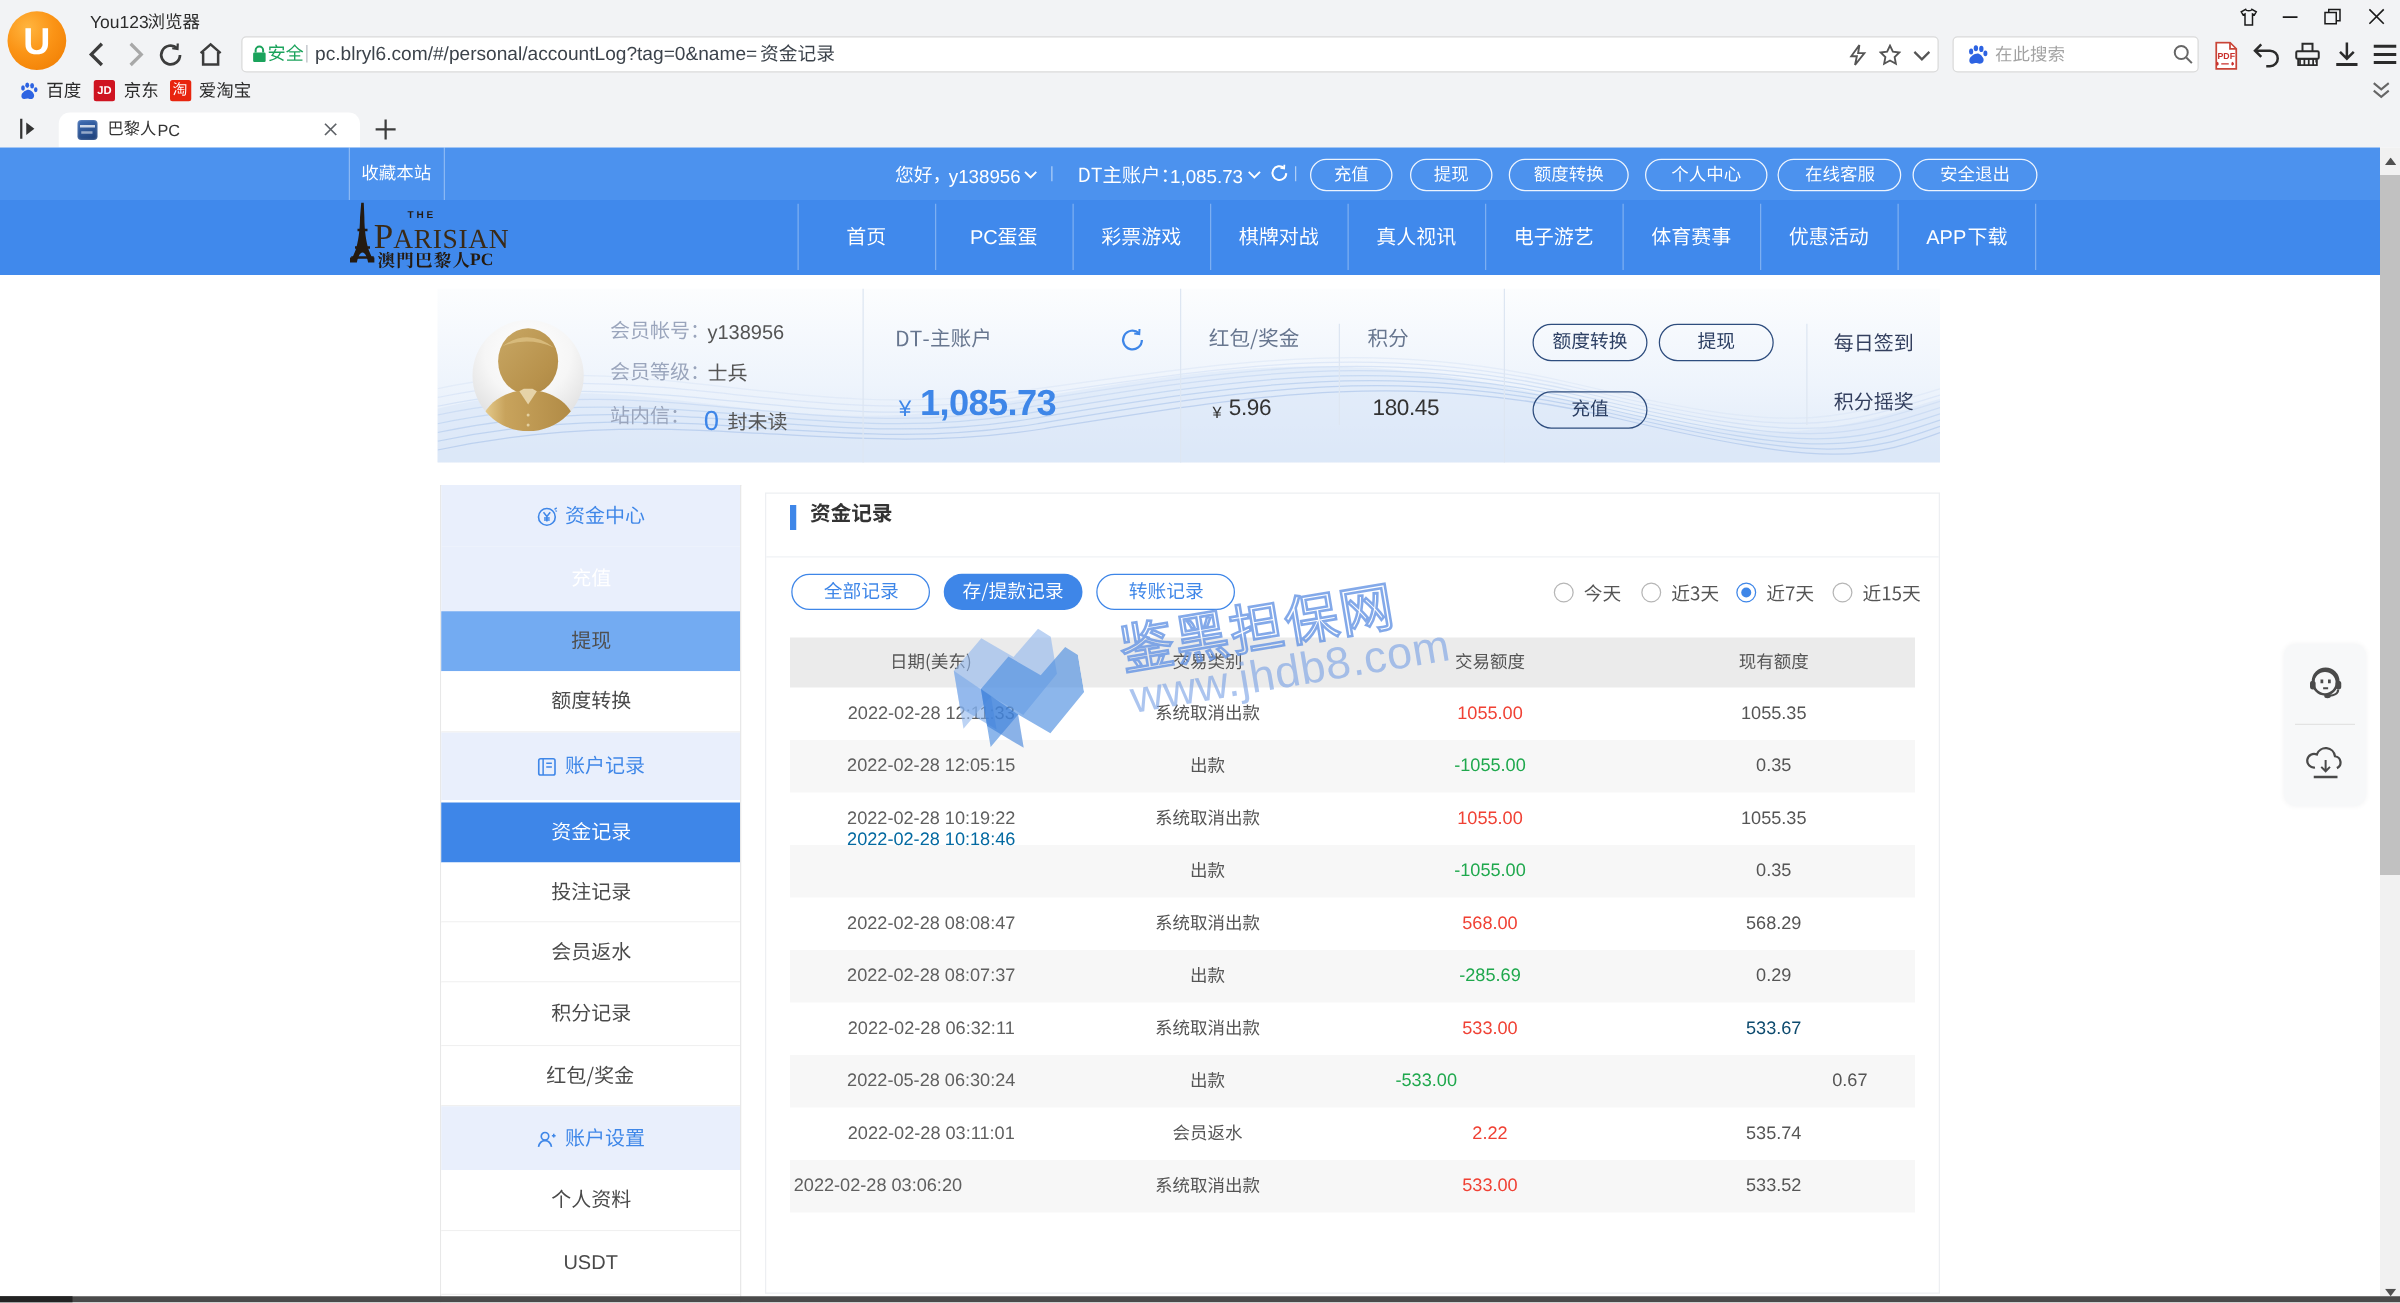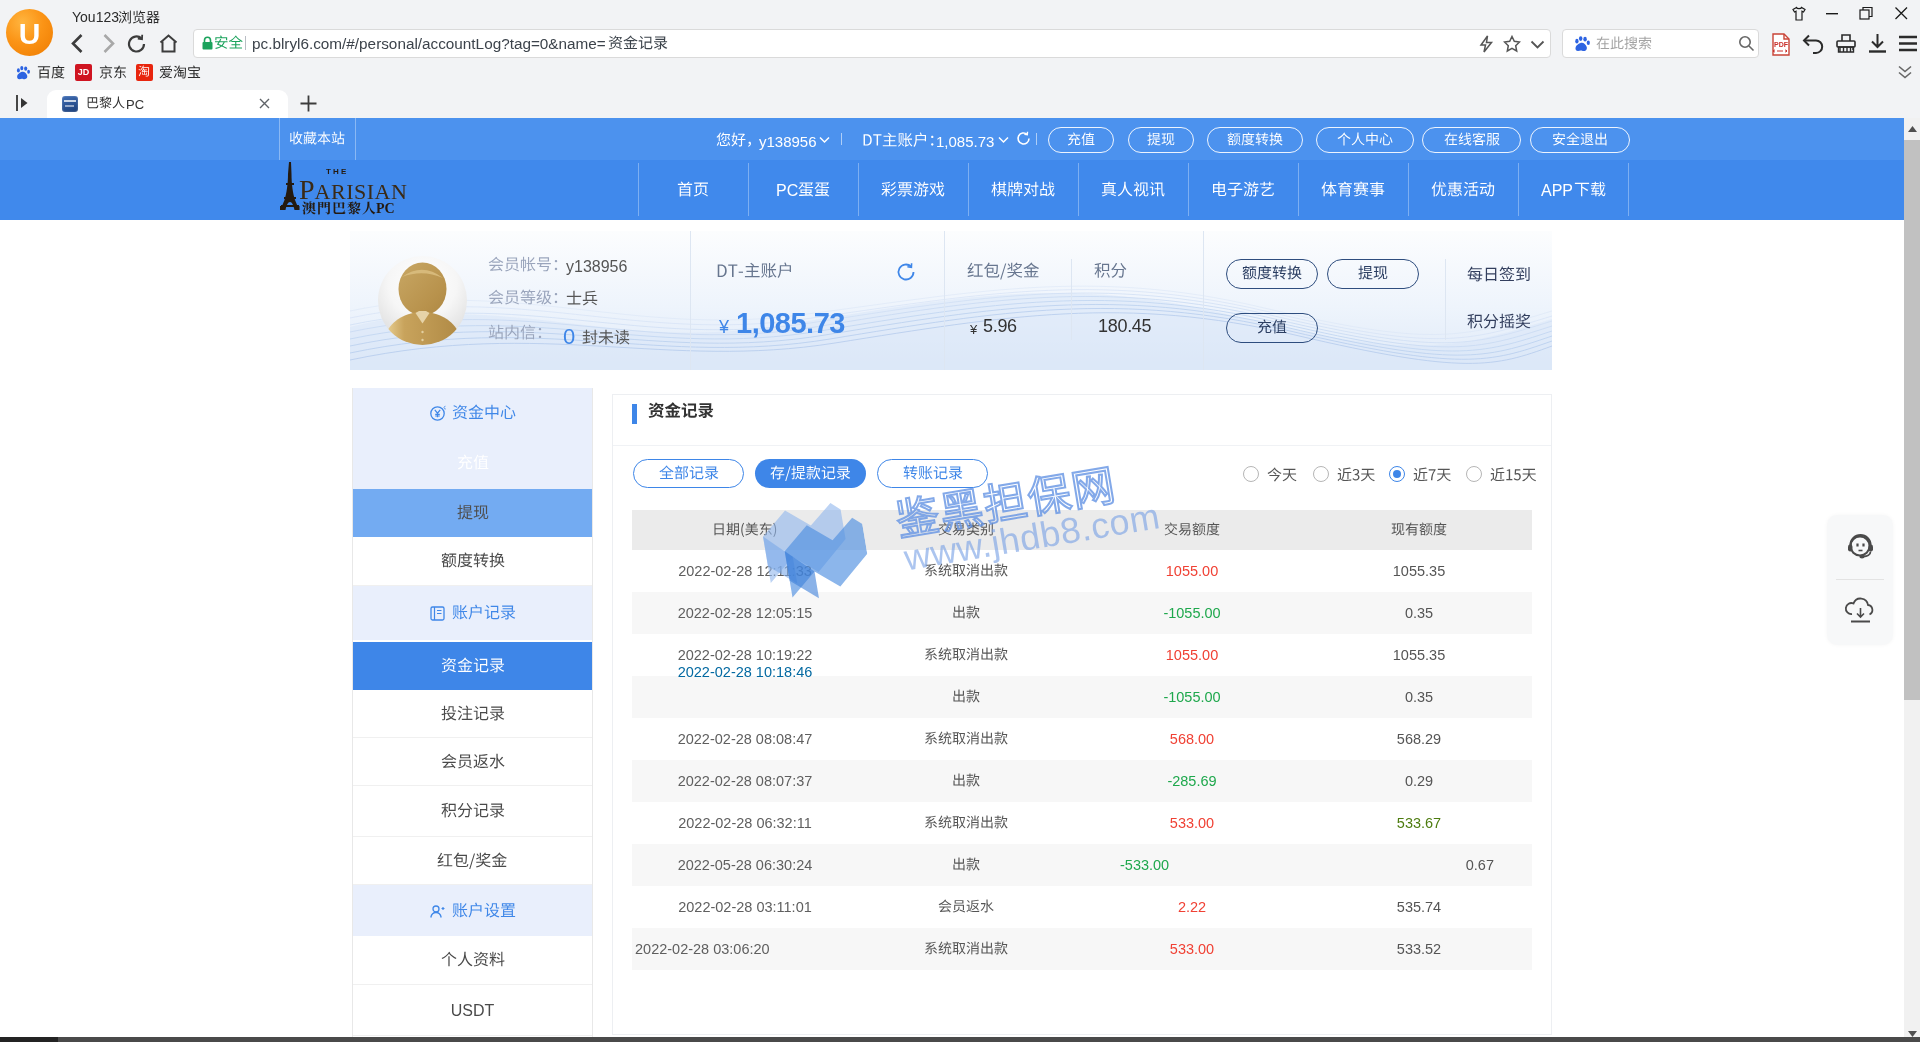--- a/index.html
+++ b/index.html
@@ -986,30 +986,30 @@
       <g fill="#555">
         <use href="#gr7cfb" transform="translate(0.0 12.3) scale(0.014 -0.014)"></use>
         <use href="#gr7edf" transform="translate(14.0 12.3) scale(0.014 -0.014)"></use>
         <use href="#gr53d6" transform="translate(28.0 12.3) scale(0.014 -0.014)"></use>
         <use href="#gr6d88" transform="translate(42.0 12.3) scale(0.014 -0.014)"></use>
         <use href="#gr51fa" transform="translate(56.0 12.3) scale(0.014 -0.014)"></use>
         <use href="#gr6b3e" transform="translate(70.0 12.3) scale(0.014 -0.014)"></use>
       </g>
     </svg></div>
 <div style="position:absolute;left:1117.0px;top:815px;width:150px;text-align:center;font:400 14.5px 'Liberation Sans',sans-serif;color:#f04134;white-space:nowrap">533.00</div>
-<div style="position:absolute;left:1344.0px;top:815px;width:150px;text-align:center;font:400 14.5px 'Liberation Sans',sans-serif;color:#4d7c0f;white-space:nowrap">533.67</div>
+<div style="position:absolute;left:1344.0px;top:815px;width:150px;text-align:center;font:400 14.5px 'Liberation Sans',sans-serif;color:#0c4a6e;white-space:nowrap">533.67</div>
 <div style="position:absolute;left:632px;top:844px;width:900px;height:42px;background:#f7f7f7"></div>
 <div style="position:absolute;left:635.0px;top:857px;width:220px;text-align:center;font:400 14.5px 'Liberation Sans',sans-serif;color:#5f5f5f;white-space:nowrap">2022-05-28 06:30:24</div>
 <div style="position:absolute;left:952.0px;top:857.0px;line-height:0"><svg class="zh " width="28" height="18" viewBox="0 0 28 18">
       <g fill="#555">
         <use href="#gr51fa" transform="translate(0.0 12.3) scale(0.014 -0.014)"></use>
         <use href="#gr6b3e" transform="translate(14.0 12.3) scale(0.014 -0.014)"></use>
       </g>
     </svg></div>
-<div style="position:absolute;left:1120px;top:857px;width:150px;text-align:left;font:400 14.5px 'Liberation Sans',sans-serif;color:#1fa84d;white-space:nowrap">-533.00</div>
+<div style="position:absolute;left:1066px;top:857px;width:150px;text-align:center;font:400 14.5px 'Liberation Sans',sans-serif;color:#1fa84d;white-space:nowrap">-533.00</div>
 <div style="position:absolute;left:1344.0px;top:857px;width:150px;text-align:right;font:400 14.5px 'Liberation Sans',sans-serif;color:#555;white-space:nowrap">0.67</div>
 <div style="position:absolute;left:635.0px;top:899px;width:220px;text-align:center;font:400 14.5px 'Liberation Sans',sans-serif;color:#5f5f5f;white-space:nowrap">2022-02-28 03:11:01</div>
 <div style="position:absolute;left:938.0px;top:899.0px;line-height:0"><svg class="zh " width="56" height="18" viewBox="0 0 56 18">
       <g fill="#555">
         <use href="#gr4f1a" transform="translate(0.0 12.3) scale(0.014 -0.014)"></use>
         <use href="#gr5458" transform="translate(14.0 12.3) scale(0.014 -0.014)"></use>
         <use href="#gr8fd4" transform="translate(28.0 12.3) scale(0.014 -0.014)"></use>
         <use href="#gr6c34" transform="translate(42.0 12.3) scale(0.014 -0.014)"></use>
       </g>
     </svg></div>

